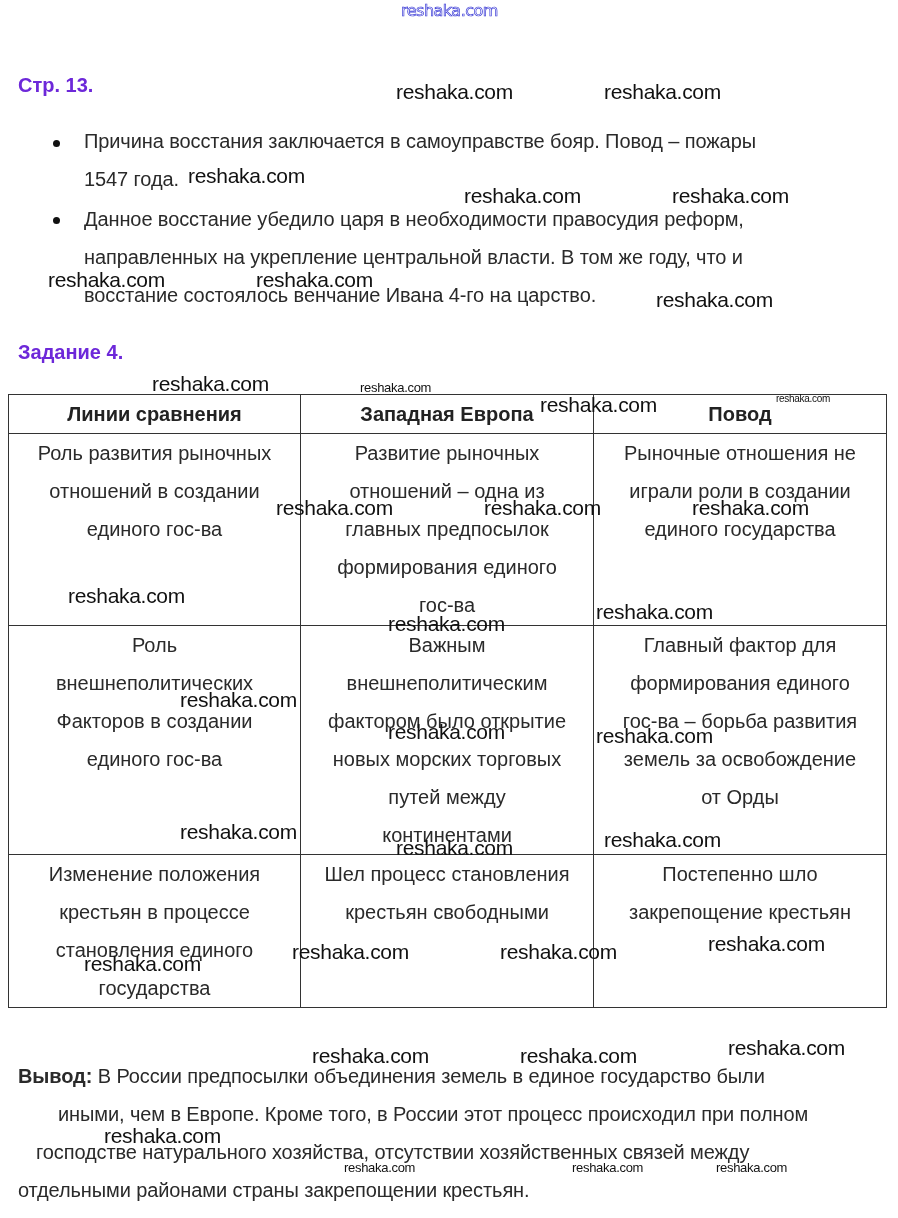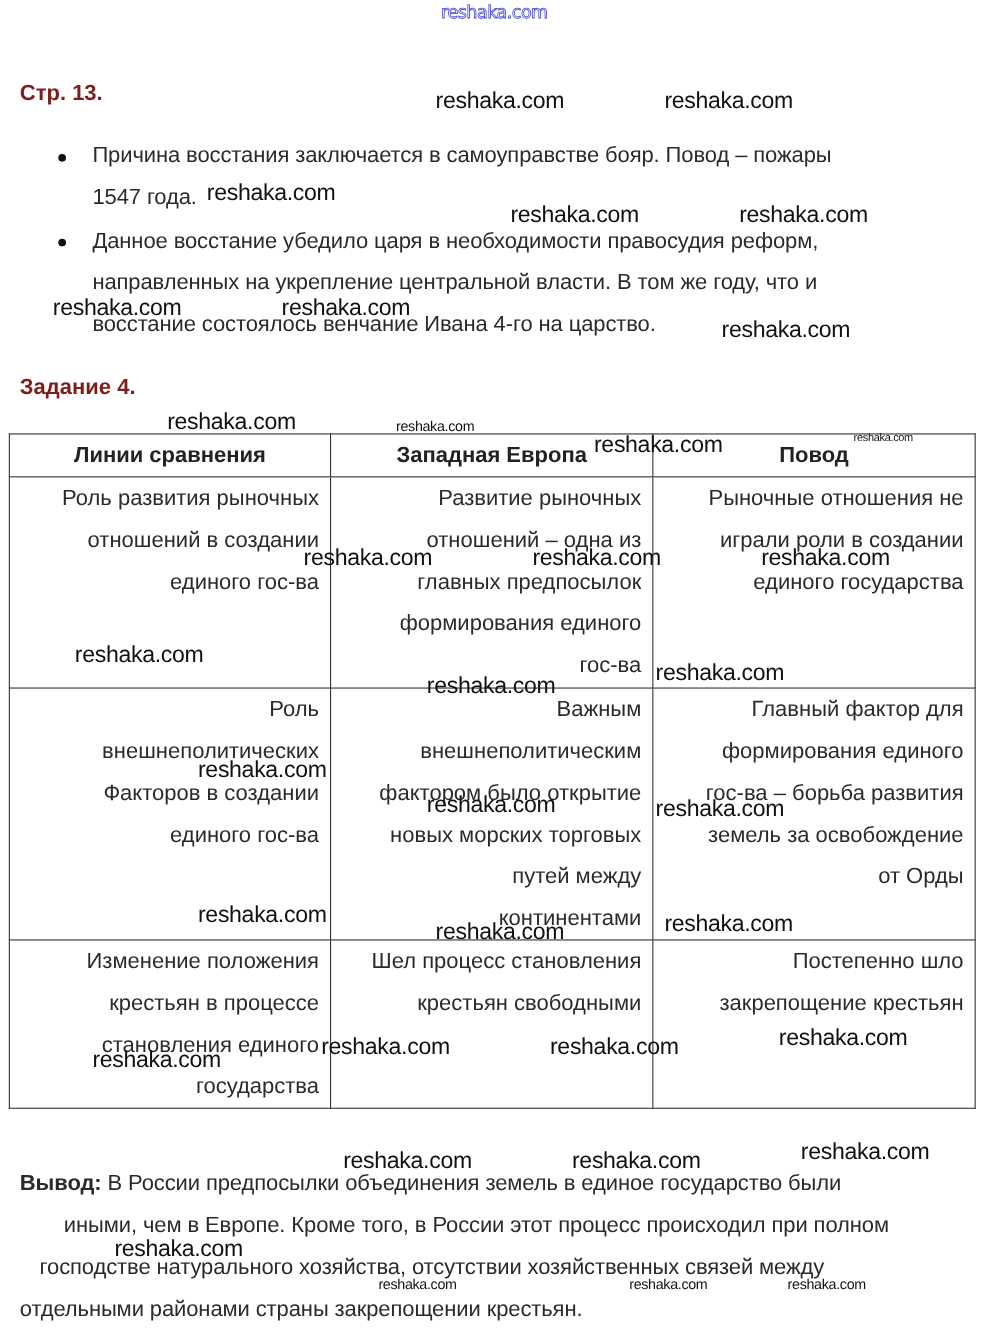--- a/index.html
+++ b/index.html
@@ -6,37 +6,37 @@
   body {
     width: 898px; height: 1218px; position: relative; overflow: hidden;
     font-family: "Liberation Sans", sans-serif; color: #222222;
   }
   .abs { position: absolute; white-space: nowrap; }
   .site-header {
     left: 401px; top: 1px; font-size: 16px; color: #ffffff;
     -webkit-text-stroke: 0.7px #3b3bd6; letter-spacing: -0.5px;
     font-family: "DejaVu Sans", sans-serif;
   }
-  .heading { font-weight: bold; font-size: 20px; color: #7f1d1d; }
+  .heading { font-weight: bold; font-size: 20px; color: #6d28d9; }
   .para { font-size: 20px; color: #2a2a2a; letter-spacing: -0.1px; }
   .bullet {
     width: 7px; height: 7px; border-radius: 50%; background: #111;
   }
   .wm { font-family: "Liberation Sans", sans-serif; color: #111; font-size: 21px; letter-spacing: -0.3px; }
   .wm-sm { font-size: 13px; }
   .wm-xs { font-size: 10px; }
 
   table.cmp {
     position: absolute; left: 8px; top: 394px; width: 878px;
     border-collapse: collapse; table-layout: fixed;
     font-size: 20px; color: #2a2a2a;
   }
   table.cmp th, table.cmp td {
     border: 1px solid #333; vertical-align: top; padding: 0 10px;
-    text-align: right; line-height: 38px;
+    text-align: center; line-height: 38px;
   }
   table.cmp th { height: 38px; font-weight: bold; text-align: center; color: #222; }
   table.cmp col.c1 { width: 292px; }
   table.cmp col.c2 { width: 293px; }
   table.cmp col.c3 { width: 293px; }
   tr.r1 td { height: 191px; }
   tr.r2 td { height: 227px; }
   tr.r3 td { height: 151px; }
   .cell-line { display: block; white-space: nowrap; }
   .bold { font-weight: bold; }

